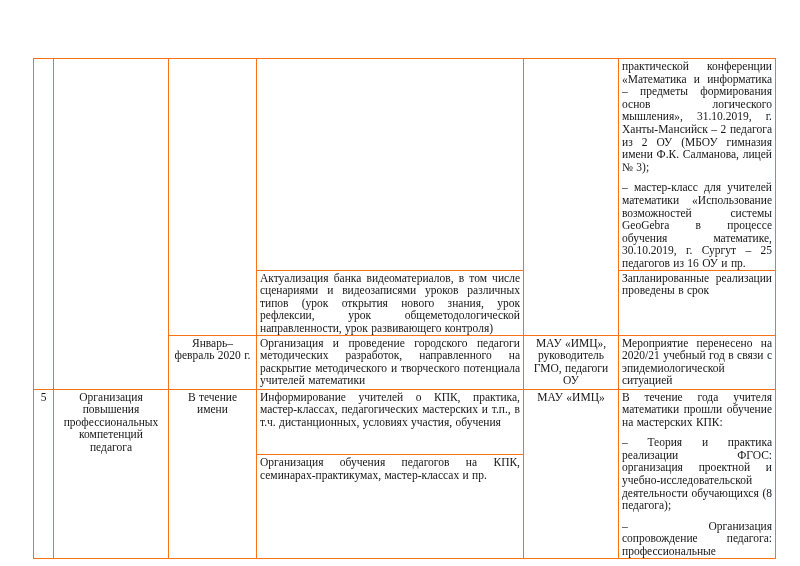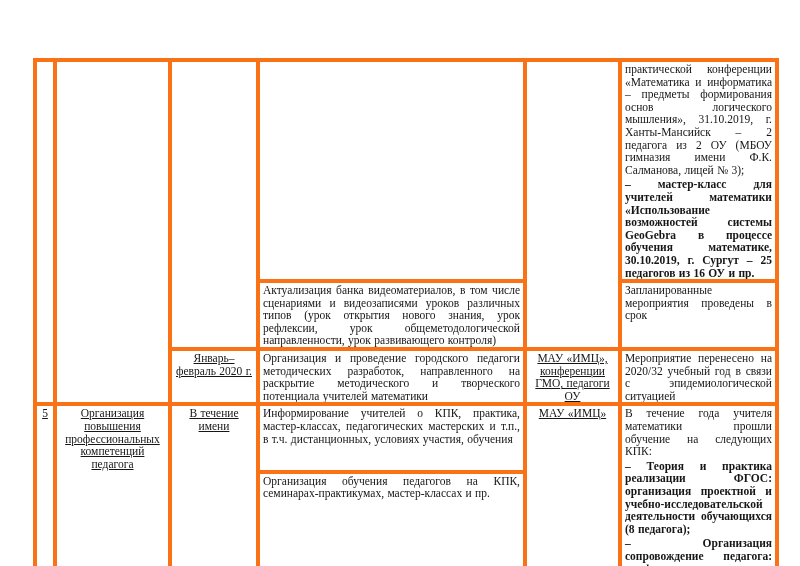--- a/index.html
+++ b/index.html
@@ -24,49 +24,49 @@
     line-height: 13px;
   }
   table.plan {
     position: absolute;
     left: 33px; top: 58px;
     width: 742px;
     border-collapse: collapse;
     table-layout: fixed;
   }
   table.plan td {
-    border: 4px solid #f97316;
+    border: 1px solid #f97316;
     vertical-align: top;
     padding: 1px 3px 0 3px;
     font-size: 11.5px;
     line-height: 12.6px;
     overflow: hidden;
     word-spacing: 0.5px;
   }
   tr.r1 { height: 200px; }
   tr.r2 { height: 65px; }
   tr.r3 { height: 54px; }
   tr.r4 { height: 51px; }
   tr.r5 { height: 80px; }
 
-  td.center  { text-align: center; text-decoration: underline; }
+  td.center  { text-align: center; }
   td.justify { text-align: justify; }
   td.no-bottom { border-bottom: none; }
 
   td.pt-result   { padding-top: 2px; }
   td.pt-num      { padding-top: 4px; }
   td.pt-name     { padding-top: 4px; }
   td.pt-period3  { padding-top: 5px; }
   td.pt-resp3    { padding-top: 3px; }
   td.pt-period4  { padding-top: 26px; }
   td.pt-resp4    { padding-top: 30px; }
   td.pt-train    { padding-top: 6px; }
 
   .para { text-align: justify; }
-  .para + .para { margin-top: 2px; font-weight: bold; }
+  .para + .para { margin-top: 8px; }
   .para-continued { text-align-last: justify; }
 </style>
 </head>
 <body>
 
 <div class="page">
 
 
   <table class="plan">
     <colgroup>
@@ -86,38 +86,38 @@
       <td></td>
       <td rowspan="2"></td>
       <td class="pt-result">
         <div class="para">практической конференции «Математика и информатика – предметы формирования основ логического мышления», 31.10.2019, г. Ханты-Мансийск – 2 педагога из 2 ОУ (МБОУ гимназия имени Ф.К. Салманова, лицей № 3);</div>
         <div class="para">– мастер-класс для учителей математики «Использование возможностей системы GeoGebra в процессе обучения математике, 30.10.2019, г. Сургут – 25 педагогов из 16 ОУ и пр.</div>
       </td>
     </tr>
 
     <tr class="r2">
       <td class="justify">Актуализация банка видеоматериалов, в том числе сценариями и видеозаписями уроков различных типов (урок открытия нового знания, урок рефлексии, урок общеметодологической направленности, урок развивающего контроля)</td>
-      <td class="justify pt-result">Запланированные мероприятия проведены в срок</td>
+      <td class="justify pt-result">Запланированные реализации проведены в срок</td>
     </tr>
 
     <tr class="r3">
       <td class="center pt-period3">Январь– февраль 2020 г.</td>
       <td class="justify">Организация и проведение городского педагоги методических разработок, направленного на раскрытие методического и творческого потенциала учителей математики</td>
-      <td class="center pt-resp3">МАУ «ИМЦ», конференции ГМО, педагоги ОУ</td>
-      <td class="justify pt-result">Мероприятие перенесено на 2020/32 учебный год в связи с эпидемиологической ситуацией</td>
+      <td class="center pt-resp3">МАУ «ИМЦ», руководитель ГМО, педагоги ОУ</td>
+      <td class="justify pt-result">Мероприятие перенесено на 2020/21 учебный год в связи с эпидемиологической ситуацией</td>
     </tr>
 
     <tr class="r4">
       <td rowspan="2" class="center pt-num">5</td>
       <td rowspan="2" class="center pt-name">Организация повышения профессиональных компетенций педагога</td>
       <td rowspan="2" class="center pt-period4">В течение имени</td>
       <td class="justify">Информирование учителей о КПК, практика, мастер-классах, педагогических мастерских и т.п., в т.ч. дистанционных, условиях участия, обучения</td>
       <td rowspan="2" class="center pt-resp4">МАУ «ИМЦ»</td>
       <td rowspan="2" class="no-bottom pt-result">
-        <div class="para">В течение года учителя математики прошли обучение на следующих КПК:</div>
+        <div class="para">В течение года учителя математики прошли обучение на мастерских КПК:</div>
         <div class="para">– Теория и практика реализации ФГОС: организация проектной и учебно-исследовательской деятельности обучающихся (8 педагога);</div>
         <div class="para para-continued">– Организация сопровождение педагога: профессиональные</div>
       </td>
     </tr>
 
     <tr class="r5">
       <td class="justify pt-train">Организация обучения педагогов на КПК, семинарах-практикумах, мастер-классах и пр.</td>
     </tr>
 
   </tbody>

